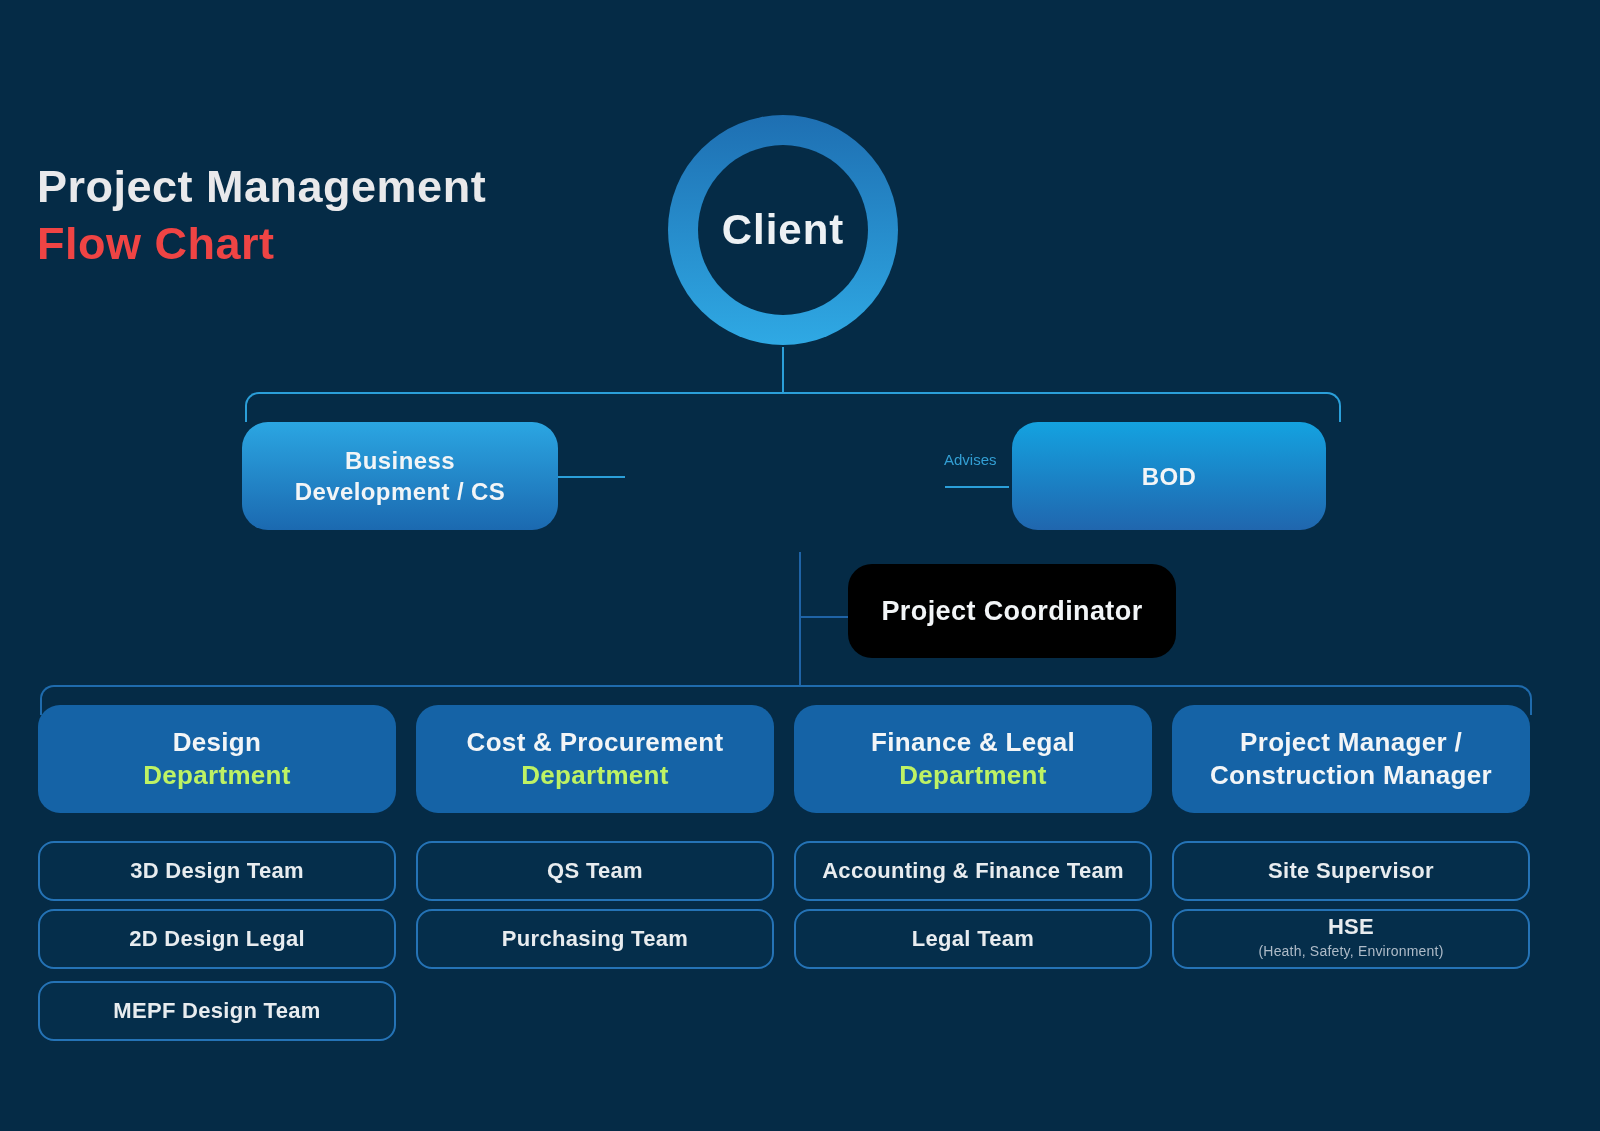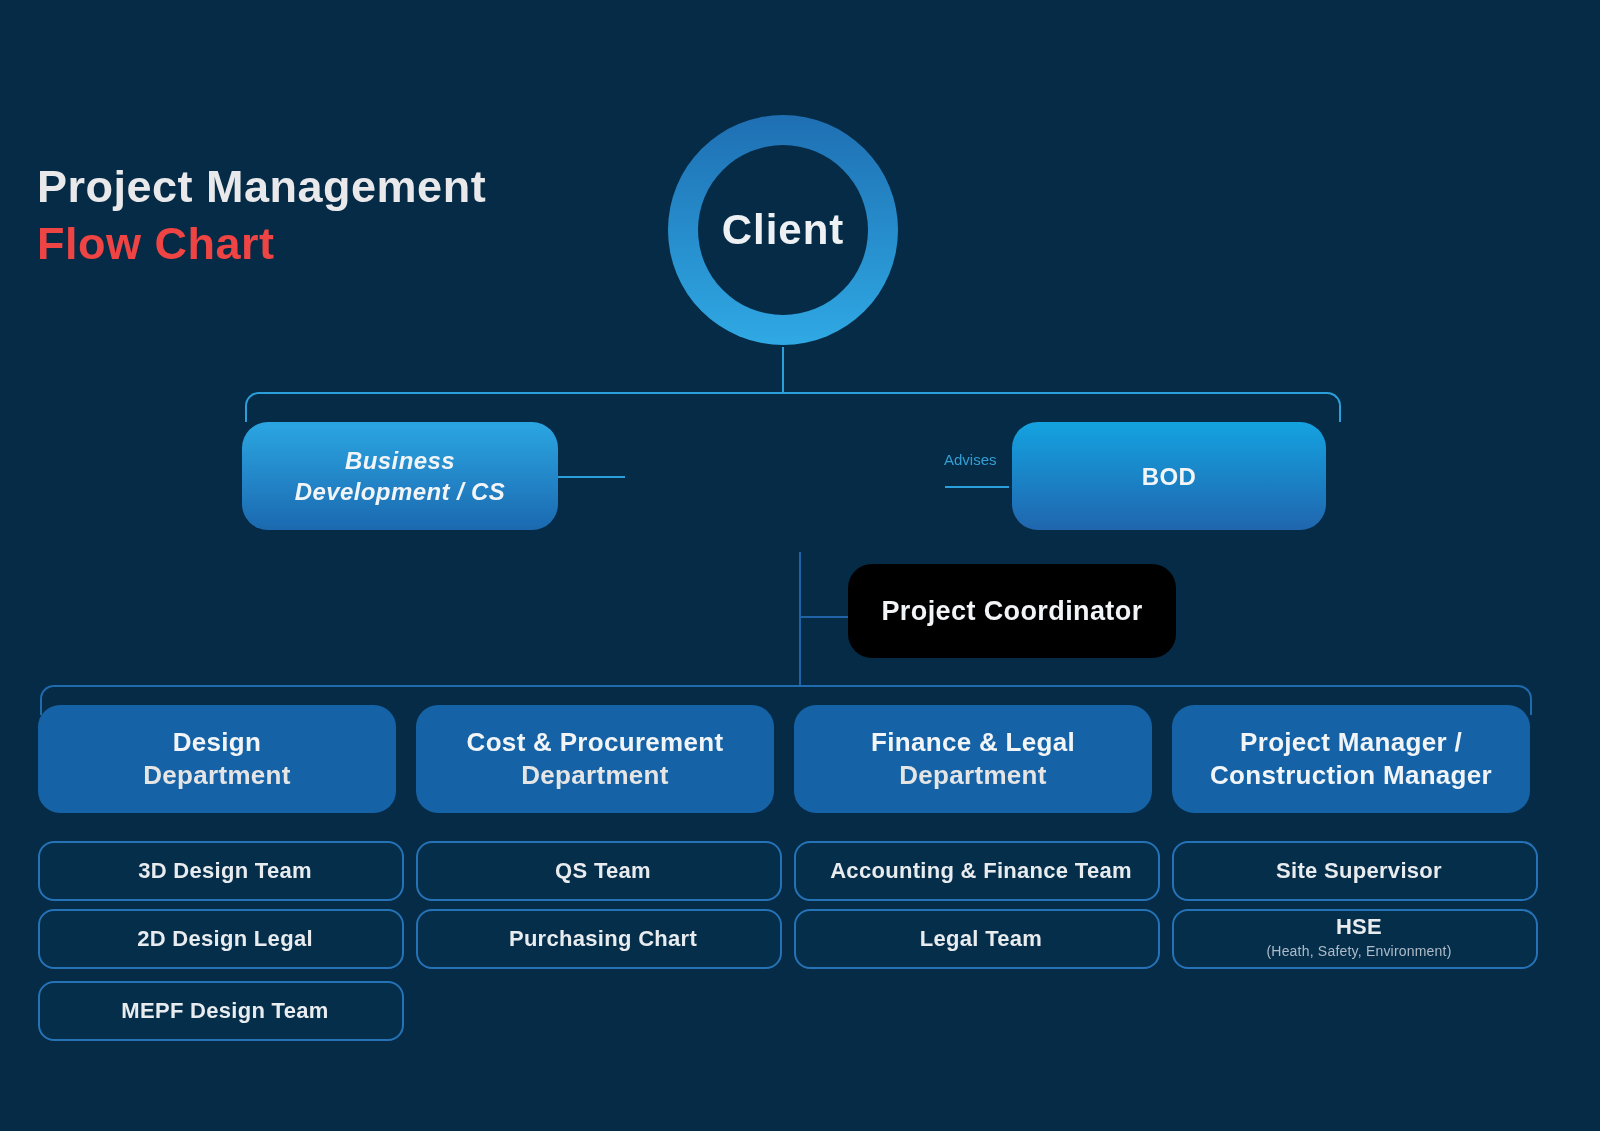--- a/index.html
+++ b/index.html
@@ -49,28 +49,27 @@
     color:#F2F5F7;font-size:27px;font-weight:700;letter-spacing:.4px;
   }
   
   .dept{position:absolute;top:705px;width:358px;}
   .dept-head{
     position:absolute;left:0;top:0;width:358px;height:108px;border-radius:22px;background:#1563A6;
     display:flex;flex-direction:column;align-items:center;justify-content:center;
     font-size:26px;font-weight:700;line-height:33px;letter-spacing:.3px;text-align:center;
   }
   .dept-head .l1{color:#F2F5F7;}
-  .dept-head .l2{color:#e5e5e5;}
+  .dept-head .l2{color:#bef264;}
   .dept-head .l2.white{color:#F2F5F7;}
   .team{
     position:absolute;left:0;width:354px;height:56px;border:2px solid #2573B6;border-radius:16px;
     display:flex;flex-direction:column;align-items:center;justify-content:center;
     color:#E8ECEF;font-size:22px;font-weight:600;letter-spacing:.3px;text-align:center;line-height:24px;
     background:rgba(21,99,166,0.06);
-    padding-left:8px;
   }
   .team .sub{font-size:14px;font-weight:400;color:#AEBBC8;letter-spacing:.2px;}
   .t-row1{top:136px;} .t-row2{top:204px;} .t-row3{top:276px;}
 </style>
 </head>
 <body>
 
 <div class="page">
 
   <div class="title">
@@ -79,21 +78,21 @@
   </div>
 
   <div class="client-ring">
     <div class="client-label">Client</div>
   </div>
 
   <div class="vline" style="left:782px;top:347px;height:45px;"></div>
 
   <div class="bracket" style="left:245px;top:392px;width:1092px;height:28px;"></div>
 
-  <div class="gbox" style="left:242px;width:316px;font-style:italic;">
+  <div class="gbox" style="left:242px;width:316px;">
     <div>Business</div>
     <div>Development / CS</div>
   </div>
 
   <div class="hline" style="left:558px;top:476px;width:67px;"></div>
 
 
   <div class="advises">Advises</div>
   <div class="hline" style="left:945px;top:486px;width:64px;"></div>
 
@@ -128,21 +127,21 @@
 
   <div class="dept" style="left:416px;">
     <div class="dept-head">
       <div class="l1">Cost &amp; Procurement</div>
       <div class="l2">Department</div>
     </div>
     <div class="team t-row1">
       <div>QS Team</div>
     </div>
     <div class="team t-row2">
-      <div>Purchasing Chart</div>
+      <div>Purchasing Team</div>
     </div>
   </div>
 
   <div class="dept" style="left:794px;">
     <div class="dept-head">
       <div class="l1">Finance &amp; Legal</div>
       <div class="l2">Department</div>
     </div>
     <div class="team t-row1">
       <div>Accounting &amp; Finance Team</div>

